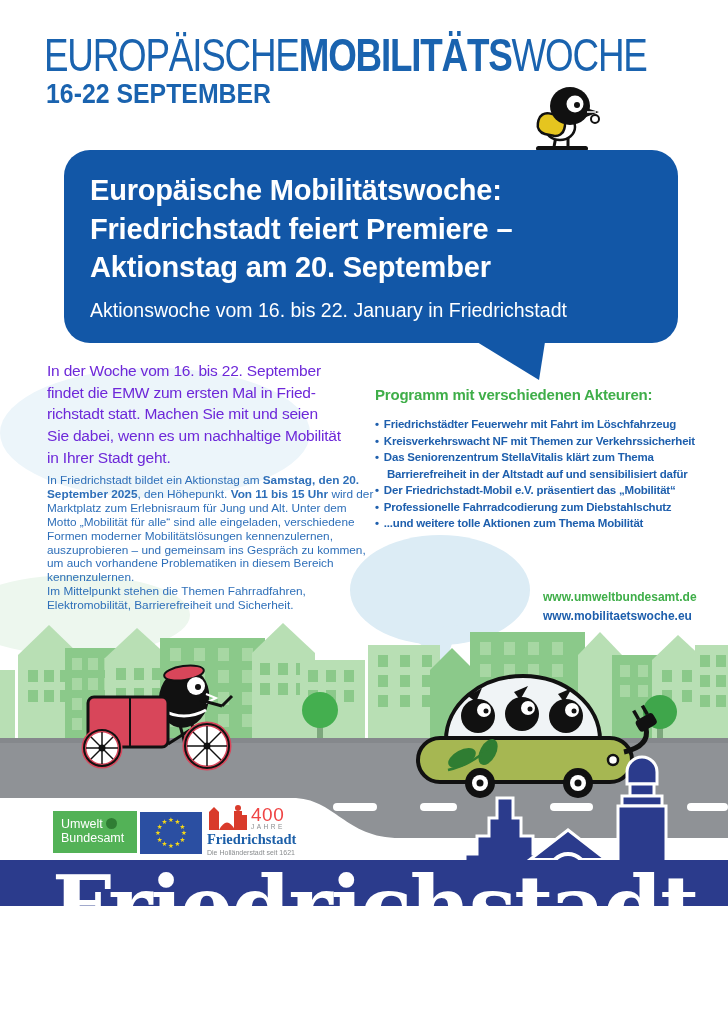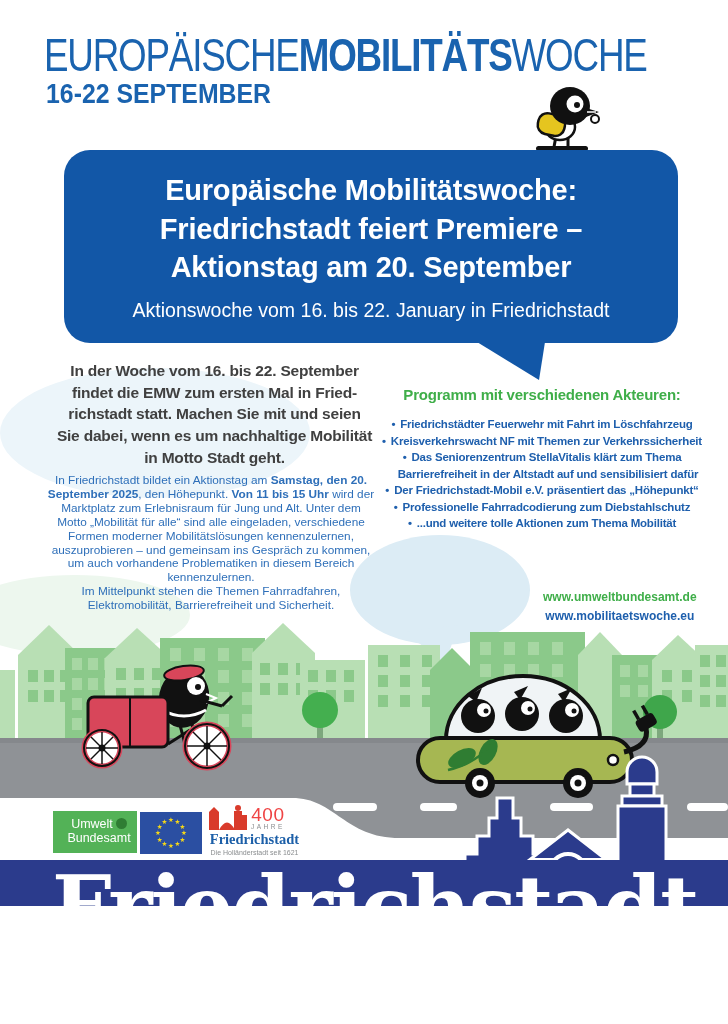--- a/index.html
+++ b/index.html
@@ -1,37 +1,37 @@
 <!DOCTYPE html>
 <html><head>
 <meta charset="utf-8">
 <style>
   html,body{margin:0;padding:0;background:#fff;}
   .poster{position:relative;width:728px;height:906px;background:#fff;overflow:hidden;
-          font-family:"Liberation Sans",sans-serif;text-align:center;}
+          font-family:"Liberation Sans",sans-serif;}
   
   .hdr-title{position:absolute;left:44px;top:28px;white-space:nowrap;font-size:46px;
              color:#1A63AF;letter-spacing:-1.5px;transform:scaleX(.80);transform-origin:left top;}
   .hdr-title .reg{font-weight:400;} .hdr-title .bold{font-weight:700;}
   .hdr-dates{position:absolute;left:46px;top:79px;font-size:27px;font-weight:700;color:#1A63AF;
              transform:scaleX(.92);transform-origin:left top;white-space:nowrap;}
   .mascot{position:absolute;left:522px;top:84px;}
   
   .bubble{position:absolute;left:64px;top:150px;width:614px;height:193px;background:#1257A7;
           border-radius:26px;box-sizing:border-box;padding:21px 26px 0 26px;}
   .bubble-h{color:#fff;font-size:29px;font-weight:700;line-height:38.5px;letter-spacing:-.2px;white-space:nowrap;}
   .bubble-sub{color:#fff;font-size:19.5px;margin-top:12px;white-space:nowrap;}
   .bubble-tail{position:absolute;left:477px;top:342px;}
   
   .cloud{position:absolute;border-radius:50%;}
   .cloud-left{left:0px;top:368px;width:310px;height:130px;background:#ecf5fa;}
   .cloud-green{left:-40px;top:575px;width:230px;height:80px;background:#edf7ee;}
   
-  .intro{position:absolute;left:47px;top:360px;width:335px;font-size:15.5px;font-weight:700;
-         color:#404040;line-height:21.7px;letter-spacing:-.2px;}
+  .intro{position:absolute;left:47px;top:360px;width:335px;font-size:15.5px;font-weight:400;
+         color:#6d28d9;line-height:21.7px;letter-spacing:-.2px;}
   .details{position:absolute;left:47px;top:474px;width:328px;font-size:11.8px;color:#2E6FB9;
            line-height:13.9px;white-space:pre-line;}
   .details strong{font-weight:700;}
   .program{position:absolute;left:375px;top:386px;width:334px;}
   .program-h{color:#3FAE49;font-size:15px;font-weight:700;letter-spacing:-.2px;}
   .program ul{list-style:none;margin:13px 0 0 0;padding:0;}
   .program li{font-size:11.5px;font-weight:700;color:#1E5FAD;line-height:16.5px;
               padding-left:12px;text-indent:-12px;letter-spacing:-.2px;}
   .program li::before{content:"•";margin-right:5px;}
   .links{position:absolute;left:543px;top:588px;font-size:12px;font-weight:700;line-height:19px;}
@@ -336,33 +336,33 @@
       <line x1="531" y1="339" x2="605" y2="339" stroke="#fff" stroke-width="2"></line>
       <path d="M550,352 A18,18 0 0 1 586,352" fill="#2B3B8C" stroke="#fff" stroke-width="4"></path>
     </g>
   </svg>
 
   <div class="intro">
     <div>In der Woche vom 16. bis 22. September</div>
     <div>findet die EMW zum ersten Mal in Fried-</div>
     <div>richstadt statt. Machen Sie mit und seien</div>
     <div>Sie dabei, wenn es um nachhaltige Mobilität</div>
-    <div>in Motto Stadt geht.</div>
+    <div>in Ihrer Stadt geht.</div>
   </div>
 
   <div class="details"><span>In Friedrichstadt bildet ein Aktionstag am </span><strong>Samstag, den 20. September 2025</strong><span>, den Höhepunkt. </span><strong>Von 11 bis 15 Uhr</strong><span> wird der Marktplatz zum Erlebnisraum für Jung und Alt. Unter dem Motto „Mobilität für alle“ sind alle eingeladen, verschiedene Formen moderner Mobilitätslösungen kennenzulernen, auszuprobieren – und gemeinsam ins Gespräch zu kommen, um auch vorhandene Problematiken in diesem Bereich kennenzulernen.
 Im Mittelpunkt stehen die Themen Fahrradfahren, Elektromobilität, Barrierefreiheit und Sicherheit.</span></div>
 
   <div class="program">
     <div class="program-h">Programm mit verschiedenen Akteuren:</div>
     <ul>
       <li>Friedrichstädter Feuerwehr mit Fahrt im Löschfahrzeug</li>
       <li>Kreisverkehrswacht NF mit Themen zur Verkehrssicherheit</li>
       <li>Das Seniorenzentrum StellaVitalis klärt zum Thema Barrierefreiheit in der Altstadt auf und sensibilisiert dafür</li>
-      <li>Der Friedrichstadt-Mobil e.V. präsentiert das „Höhepunkt“</li>
+      <li>Der Friedrichstadt-Mobil e.V. präsentiert das „Mobilität“</li>
       <li>Professionelle Fahrradcodierung zum Diebstahlschutz</li>
       <li>...und weitere tolle Aktionen zum Thema Mobilität</li>
     </ul>
   </div>
 
   <div class="links">
     <a class="link-green">www.umweltbundesamt.de</a>
     <a class="link-blue">www.mobilitaetswoche.eu</a>
   </div>
 

